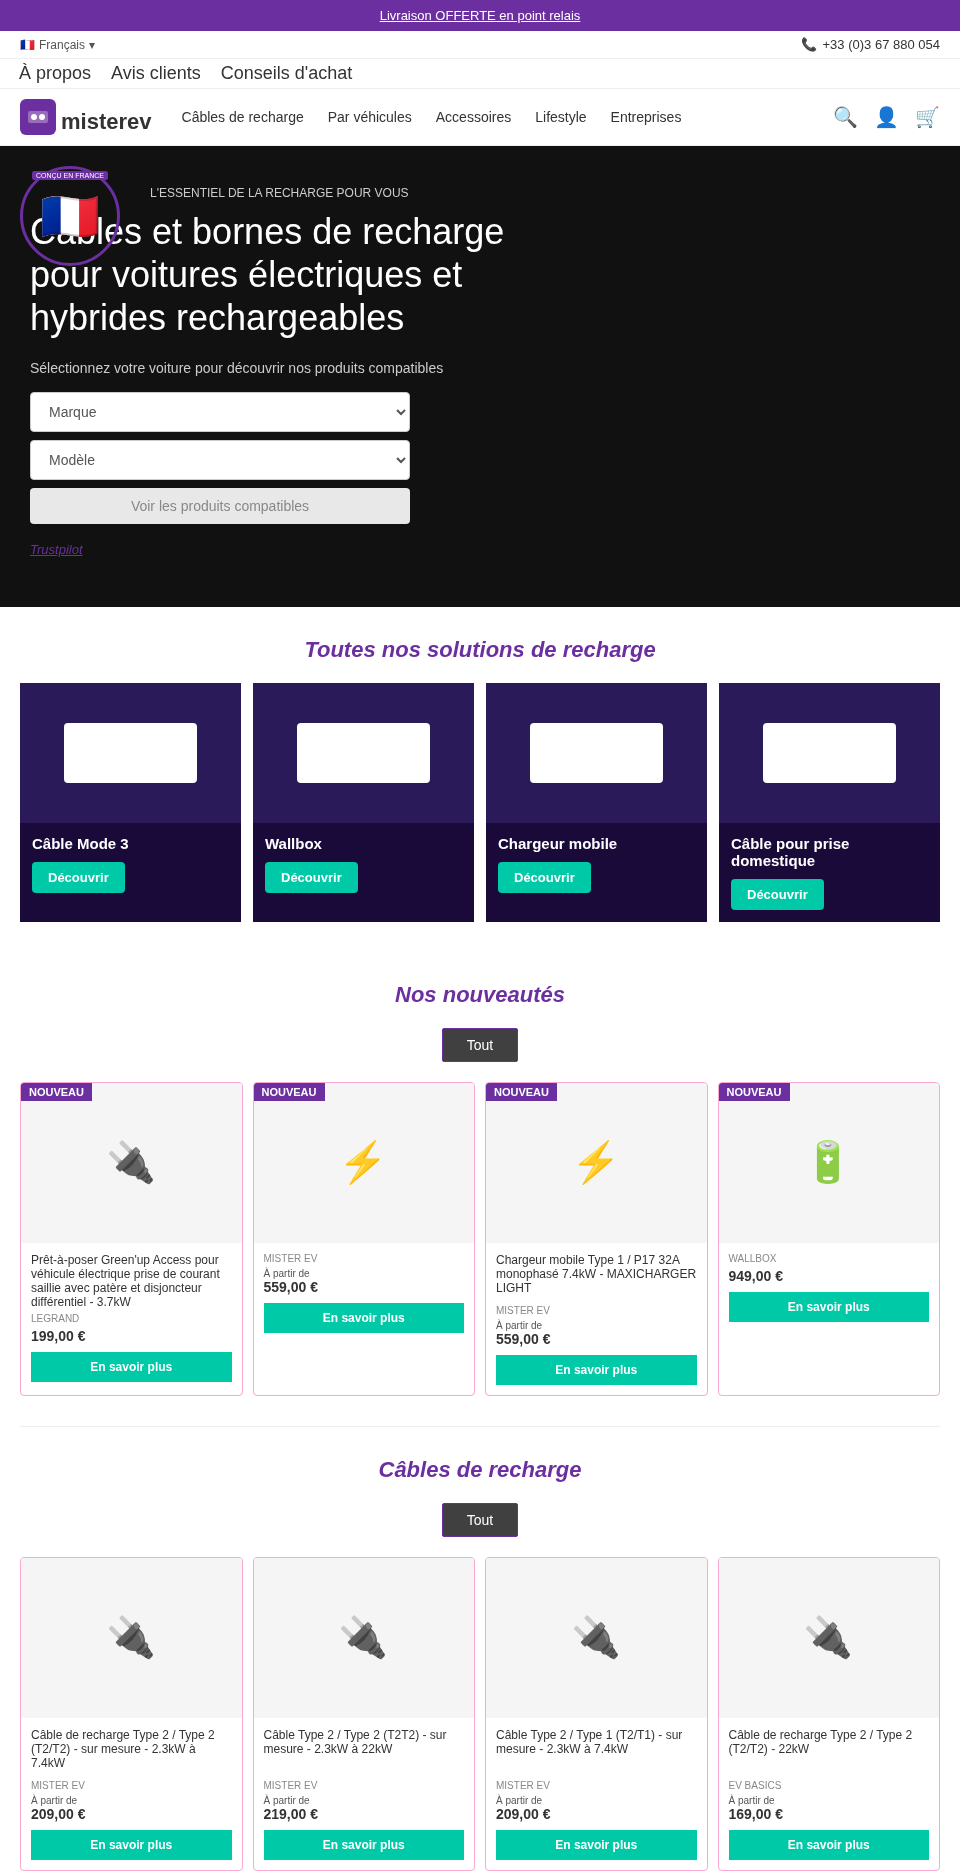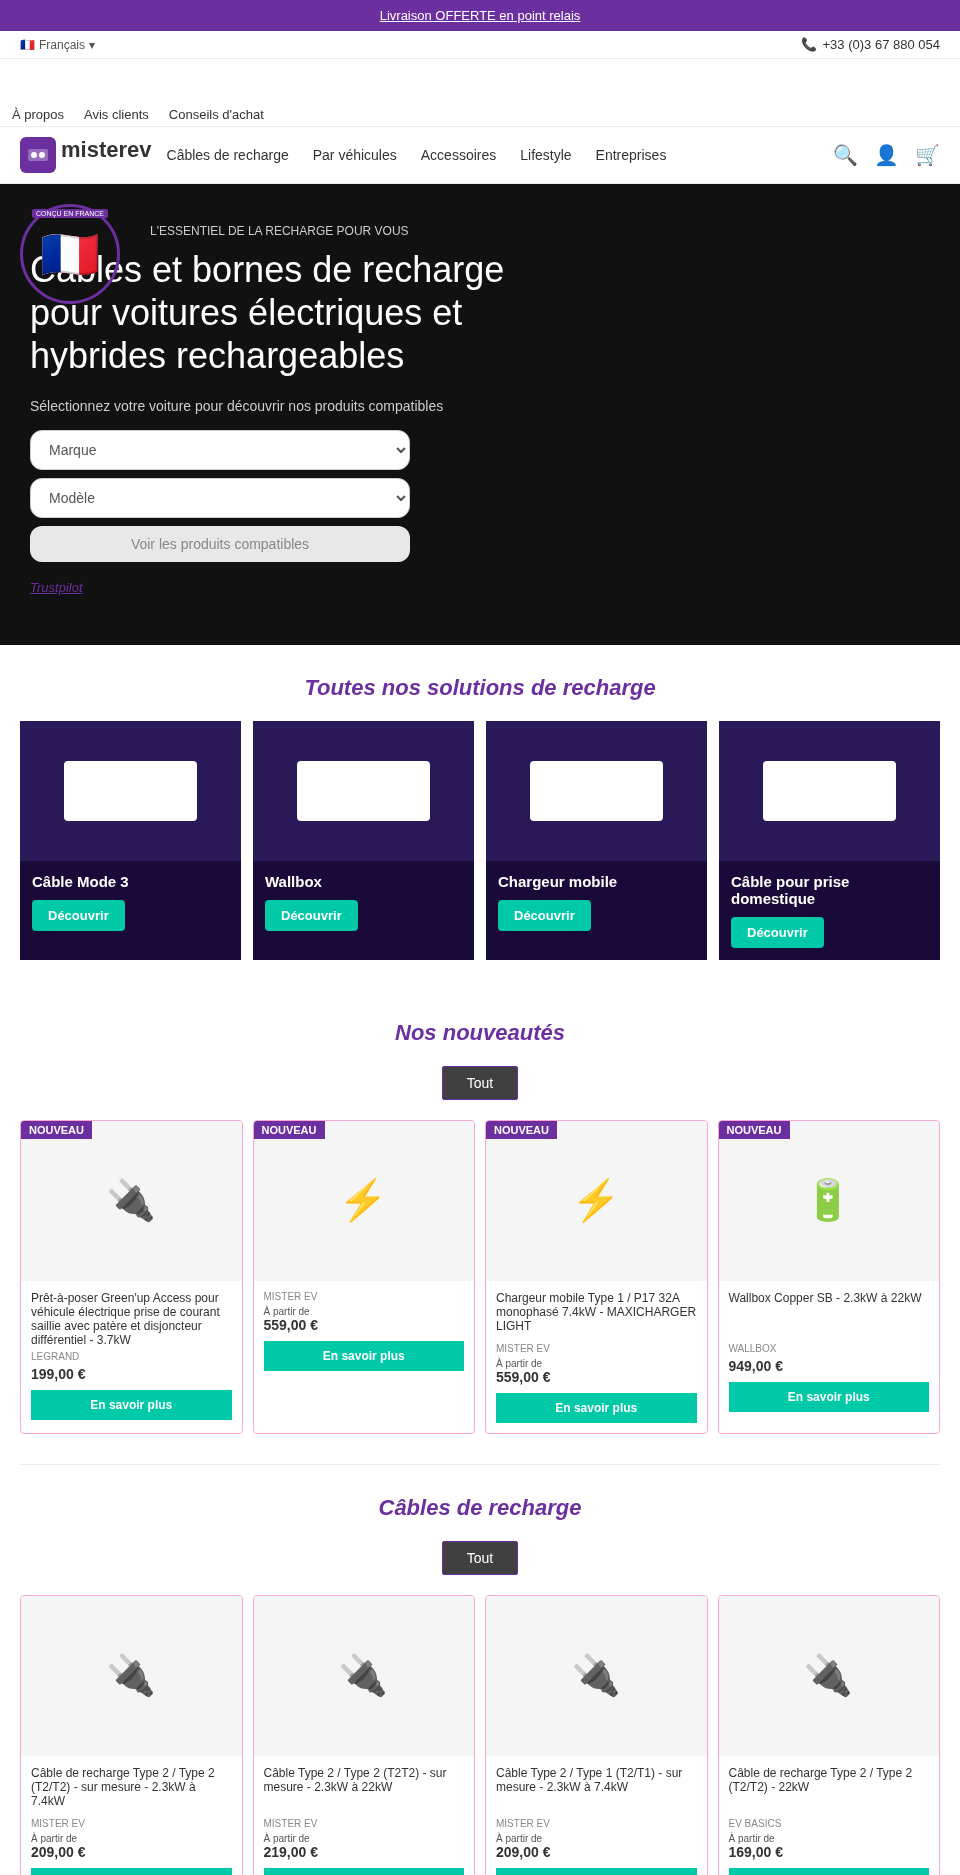--- a/index.html
+++ b/index.html
@@ -26,41 +26,40 @@
     }
     .lang-bar-left { display: flex; align-items: center; gap: 8px; }
     .lang-select { display: flex; align-items: center; gap: 4px; cursor: pointer; }
     .lang-select span { font-size: 12px; color: #555; }
     .phone { display: flex; align-items: center; gap: 5px; font-size: 13px; }
 
     
     .info-bar {
       display: flex;
       gap: 20px;
-      padding: 4px 12px;
-      font-size: 13px;
+      padding: 4px 19px;
+      font-size: 18px;
       border-bottom: 1px solid #eee;
-      margin-top: 44px;
     }
     .info-bar a { color: #333; text-decoration: none; }
 
     
     .header {
       display: flex;
       align-items: center;
       padding: 10px 20px;
       border-bottom: 1px solid #eee;
     }
     .logo {
       font-size: 22px;
       font-weight: bold;
       color: #333;
-      margin-right: 15px;
-      display: flex;
-      align-items: flex-start;
+      margin-right: 30px;
+      display: flex;
+      align-items: flex-end;
       gap: 5px;
     }
     .logo-icon {
       width: 36px;
       height: 36px;
       background: #6b2fa0;
       border-radius: 6px;
       display: flex;
       align-items: center;
       justify-content: center;
@@ -129,21 +128,21 @@
     .hero-subtitle {
       font-size: 14px;
       color: #ccc;
       margin-bottom: 16px;
     }
     .hero-form { max-width: 380px; }
     .hero-form select, .hero-form button {
       width: 100%;
       padding: 10px 14px;
       margin-bottom: 8px;
-      border-radius: 12px;
+      border-radius: 4px;
       border: 1px solid #ccc;
       font-size: 14px;
     }
     .hero-form select { background: white; color: #555; }
     .hero-form button {
       background: #e8e8e8;
       color: #888;
       cursor: pointer;
       border: none;
     }
@@ -481,21 +480,20 @@
         <button class="btn-more">En savoir plus</button>
       </div>
     </div>
 
     <div class="product-card">
       <div class="product-badge">NOUVEAU</div>
       <div class="product-img">
         <span>🔋</span>
       </div>
       <div class="product-body">
-        <div class="product-name">Wallbox Copper SB - 2.3kW à 22kW</div>
         <div class="product-brand">WALLBOX</div>
         <div class="product-price">949,00 €</div>
         <button class="btn-more">En savoir plus</button>
       </div>
     </div>
 
   </div>
 </div>
 
 <div class="divider"></div>

